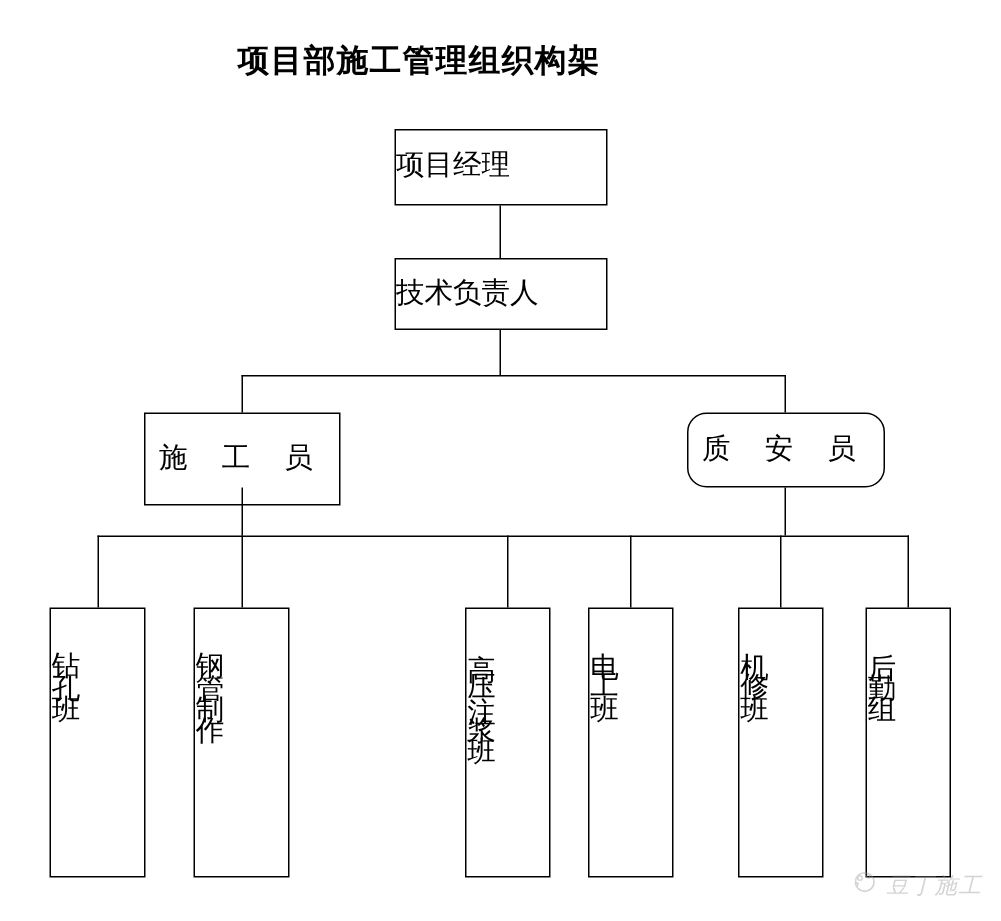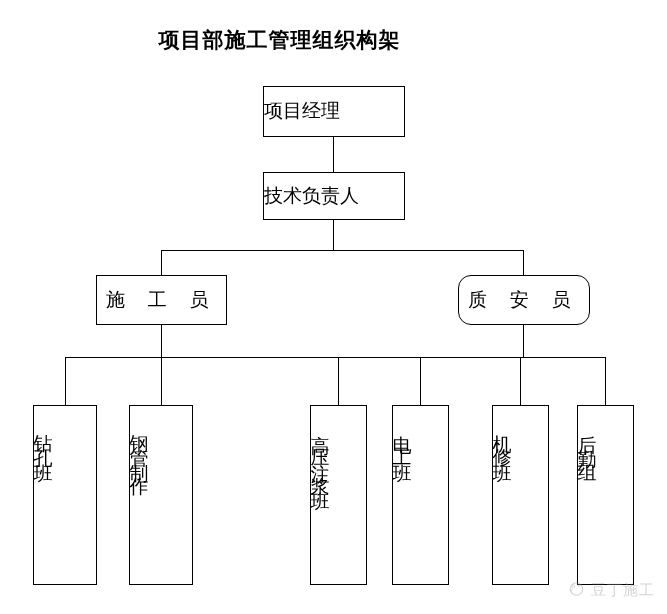--- a/index.html
+++ b/index.html
@@ -71,20 +71,21 @@
   .connector.h { height: 1.4px; }
   #watermark {
     position: absolute;
     right: 12px;
     bottom: 12px;
     display: flex;
     align-items: center;
     gap: 5px;
     opacity: 0.42;
     pointer-events: none;
+    font-style: italic;
   }
   #watermark .wm-text {
     font-size: 15px;
     color: #9a9a9a;
     letter-spacing: 1px;
     font-family: "Liberation Serif", "DejaVu Serif", serif;
   }
   #watermark .wm-mark { flex: 0 0 auto; }
 </style>
 </head>
@@ -102,21 +103,21 @@
 
   <div class="node" style="left:263px; top:172px; width:142px; height:48px;">
     <span class="label">技术负责人</span>
   </div>
 
   <div class="connector v" style="left:333px; top:220px; height:30px;"></div>
   <div class="connector h" style="left:161px; top:250px; width:363px;"></div>
   <div class="connector v" style="left:161px; top:250px; height:25px;"></div>
   <div class="connector v" style="left:523px; top:250px; height:25px;"></div>
 
-  <div class="node spaced" style="left:96px; top:275px; width:131px; height:50px;">
+  <div class="node spaced" style="left:96px; top:275px; width:131px; height:62px;">
     <span class="label">施 工 员</span>
   </div>
   <div class="node spaced" style="left:458px; top:275px; width:132px; height:50px;border-radius:13px;">
     <span class="label">质 安 员</span>
   </div>
 
   <div class="connector v" style="left:161px; top:325px; height:32px;"></div>
   <div class="connector v" style="left:523px; top:325px; height:32px;"></div>
 
   <div class="connector h" style="left:65px; top:357px; width:541px;"></div>

